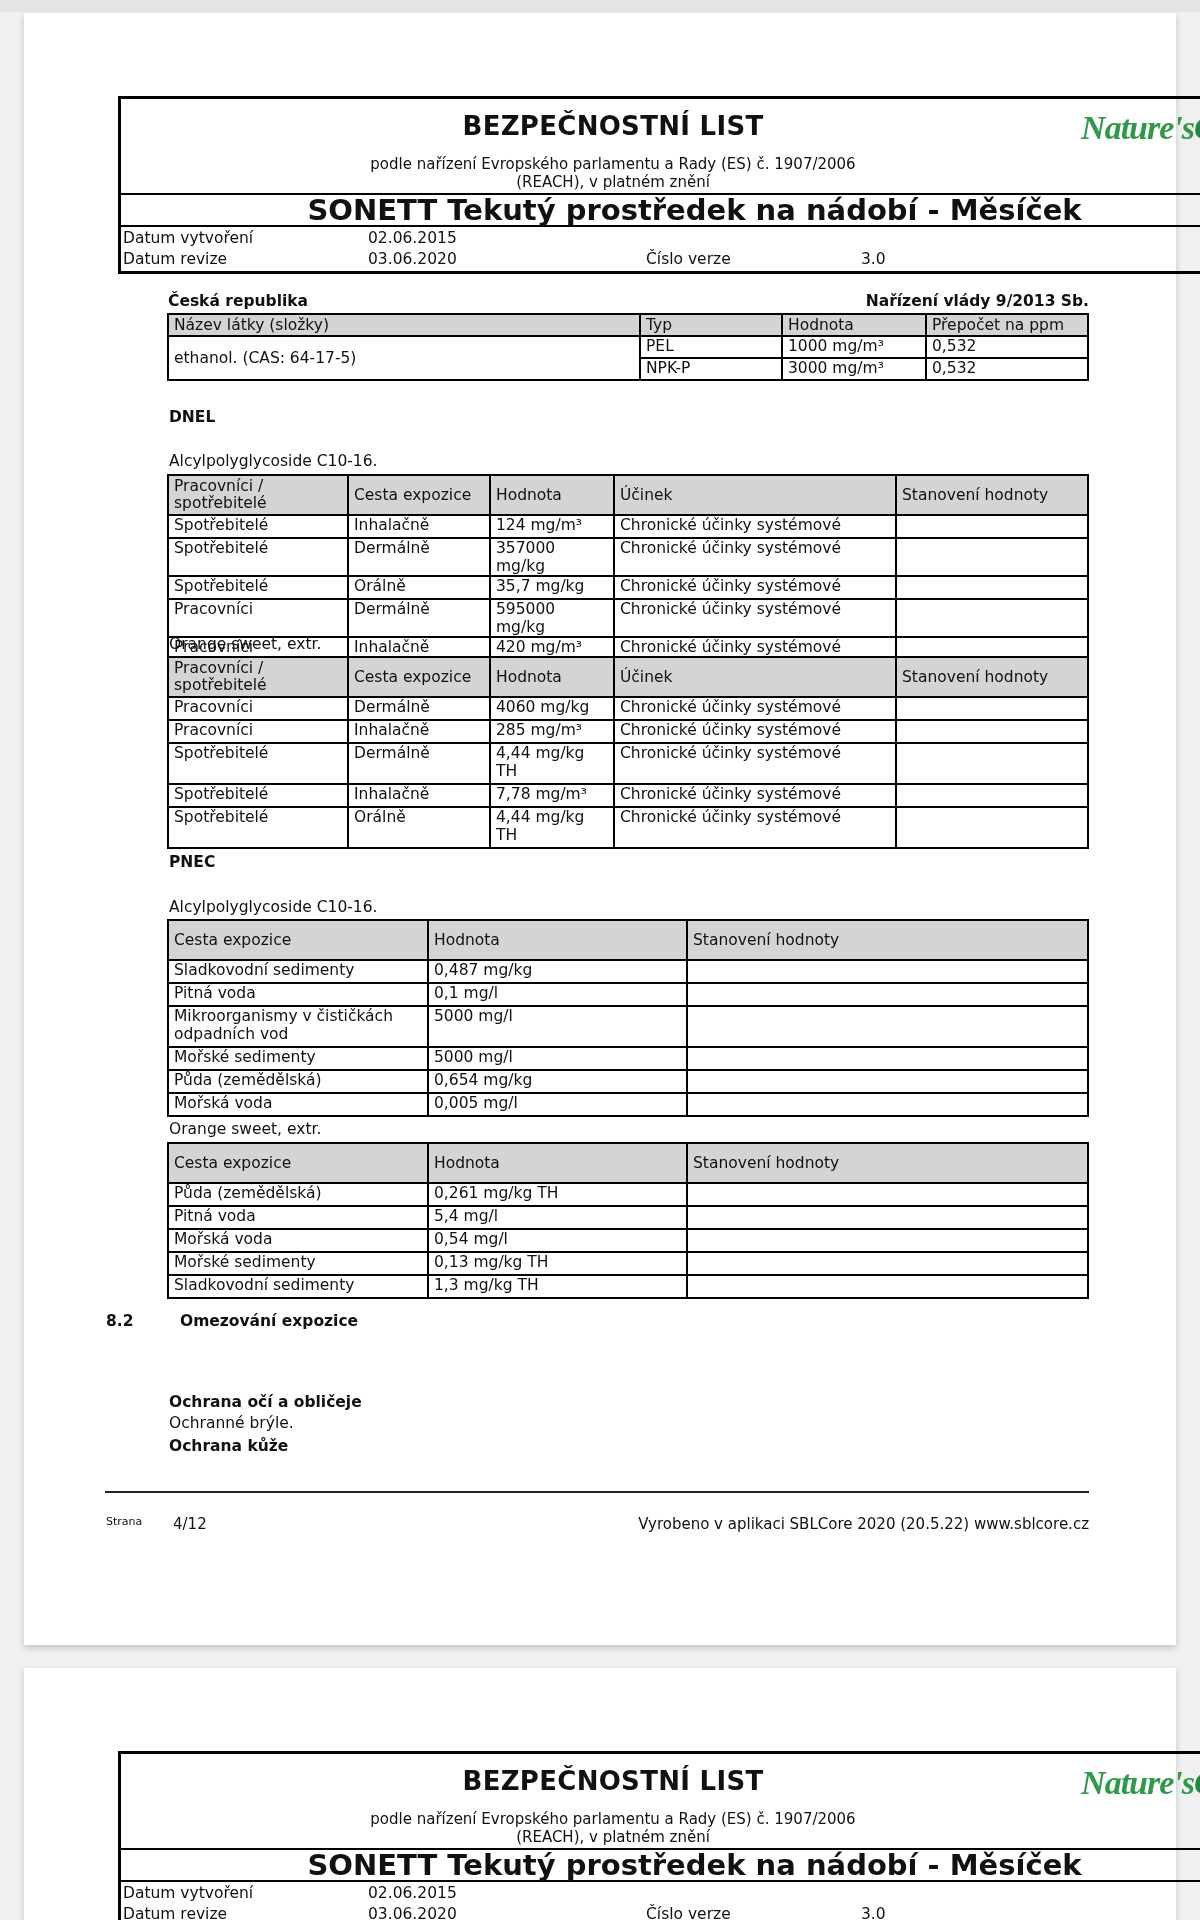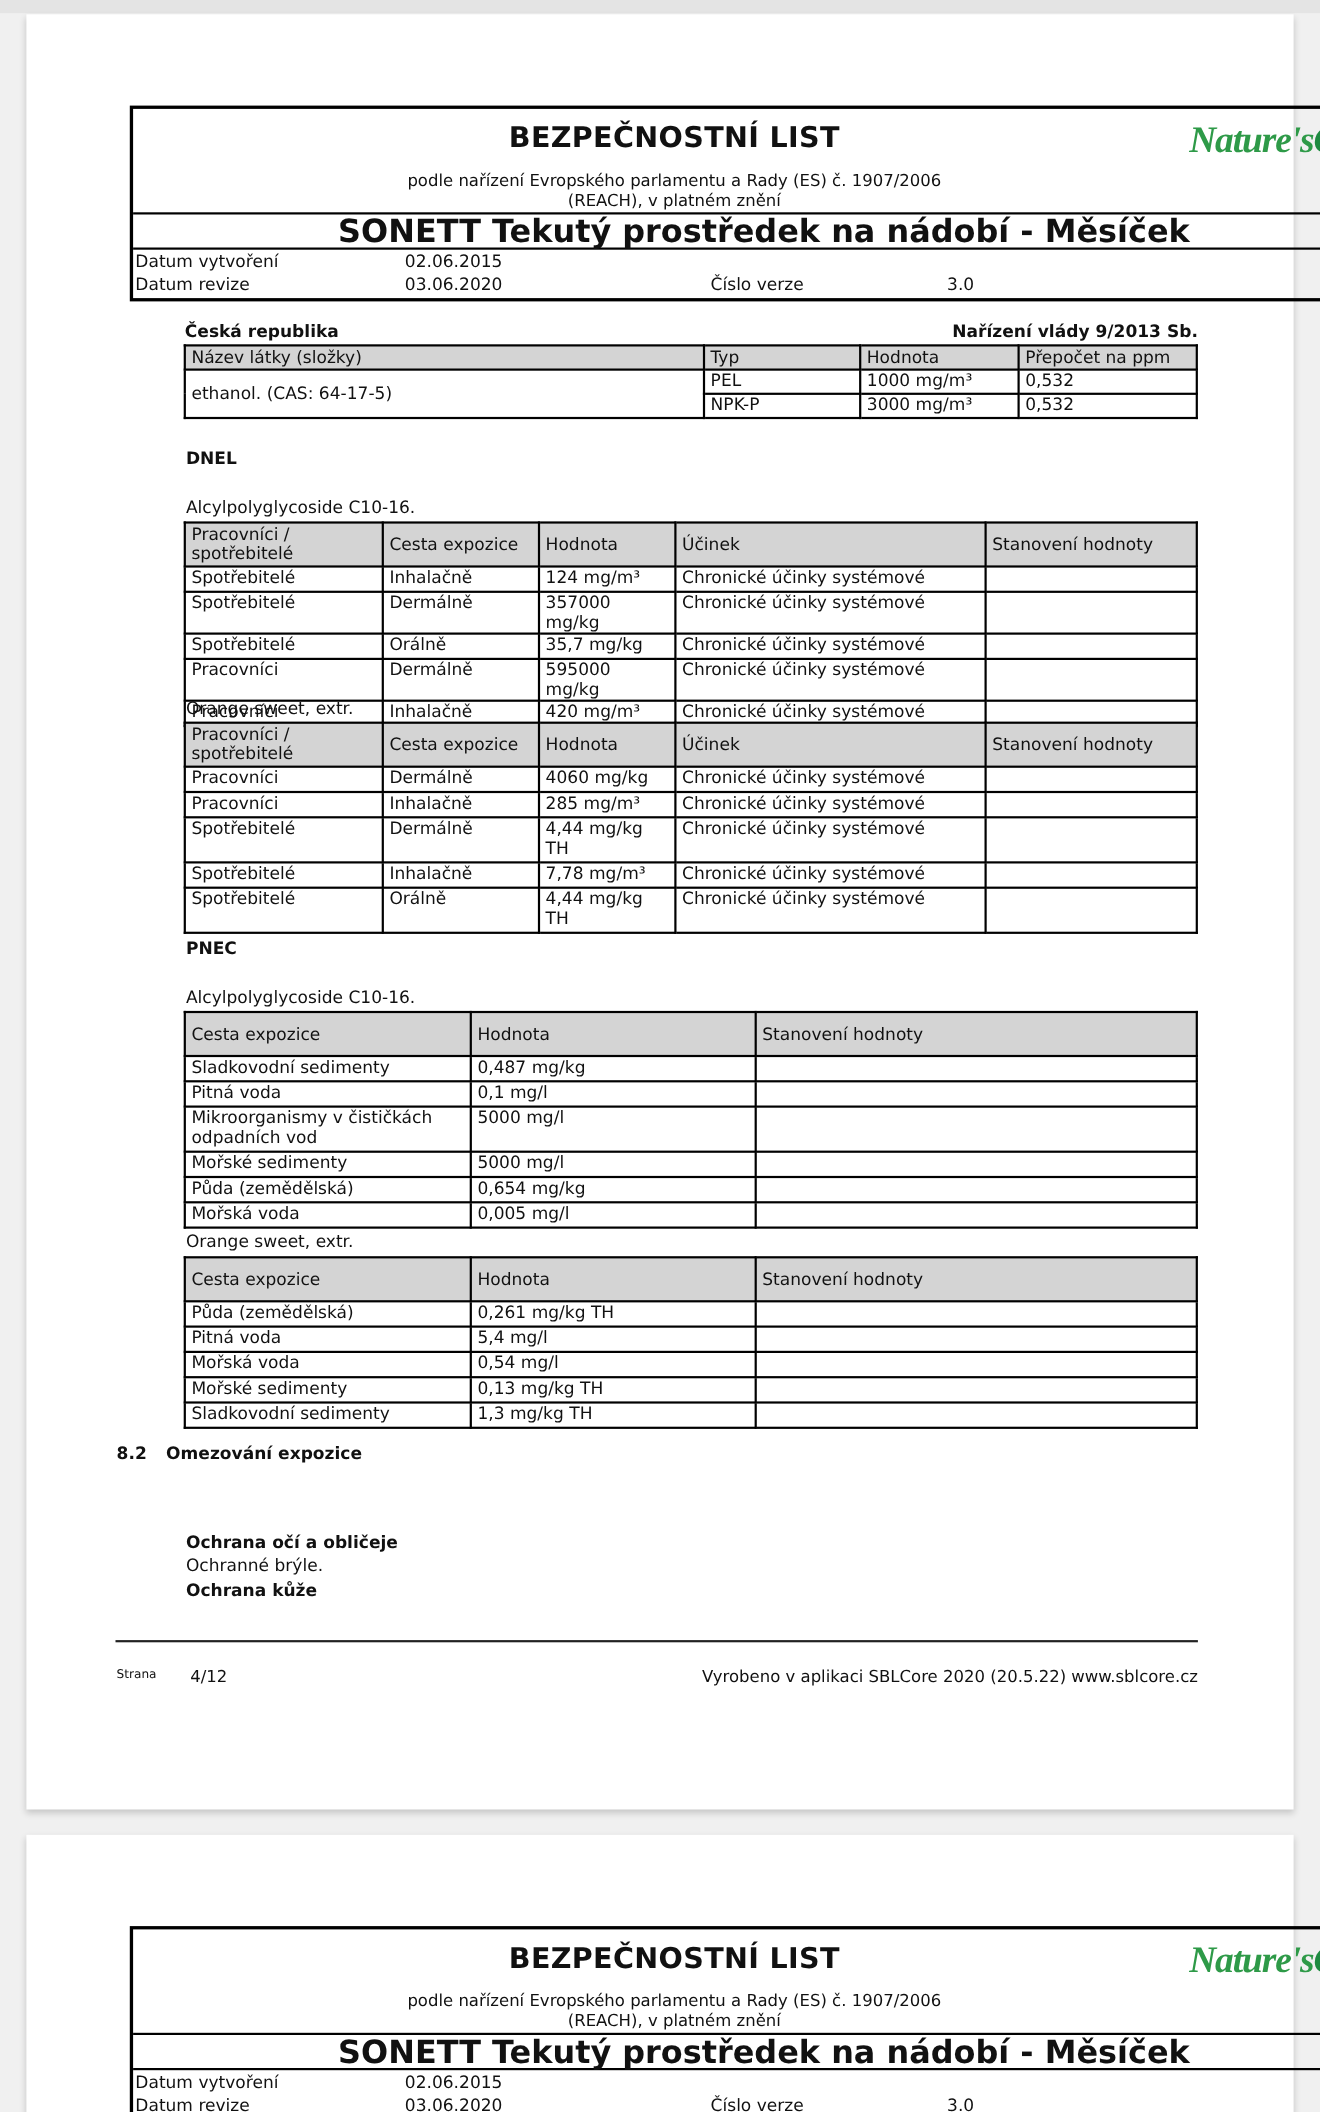--- a/index.html
+++ b/index.html
@@ -247,21 +247,21 @@
         </tr>
     <tr style="height:23px;">
           <td>Sladkovodní sedimenty</td>
           <td>1,3 mg/kg TH</td>
           <td></td>
         </tr>
   </tbody>
     </table>
 
   <div class="abs bold t15" style="left:82px;top:1299px;">8.2</div>
-  <div class="abs bold t15" style="left:127px;top:1299px;text-align:center;">Omezování expozice</div>
+  <div class="abs bold t15" style="left:156px;top:1299px;text-align:center;">Omezování expozice</div>
   <div class="abs bold t15" style="left:145px;top:1380px;">Ochrana očí a obličeje</div>
   <div class="abs t15" style="left:145px;top:1401px;">Ochranné brýle.</div>
   <div class="abs bold t15" style="left:145px;top:1424px;">Ochrana kůže</div>
 
   <div class="rule" style="top:1478px;"></div>
   <div class="abs" style="left:82px;top:1502px;font-size:11px;">Strana</div>
   <div class="abs" style="left:149px;top:1502px;font-size:15px;">4/12</div>
   <div class="abs" style="right:87px;top:1502px;font-size:15px;">Vyrobeno v aplikaci SBLCore 2020 (20.5.22) www.sblcore.cz</div>
 </div>
 

